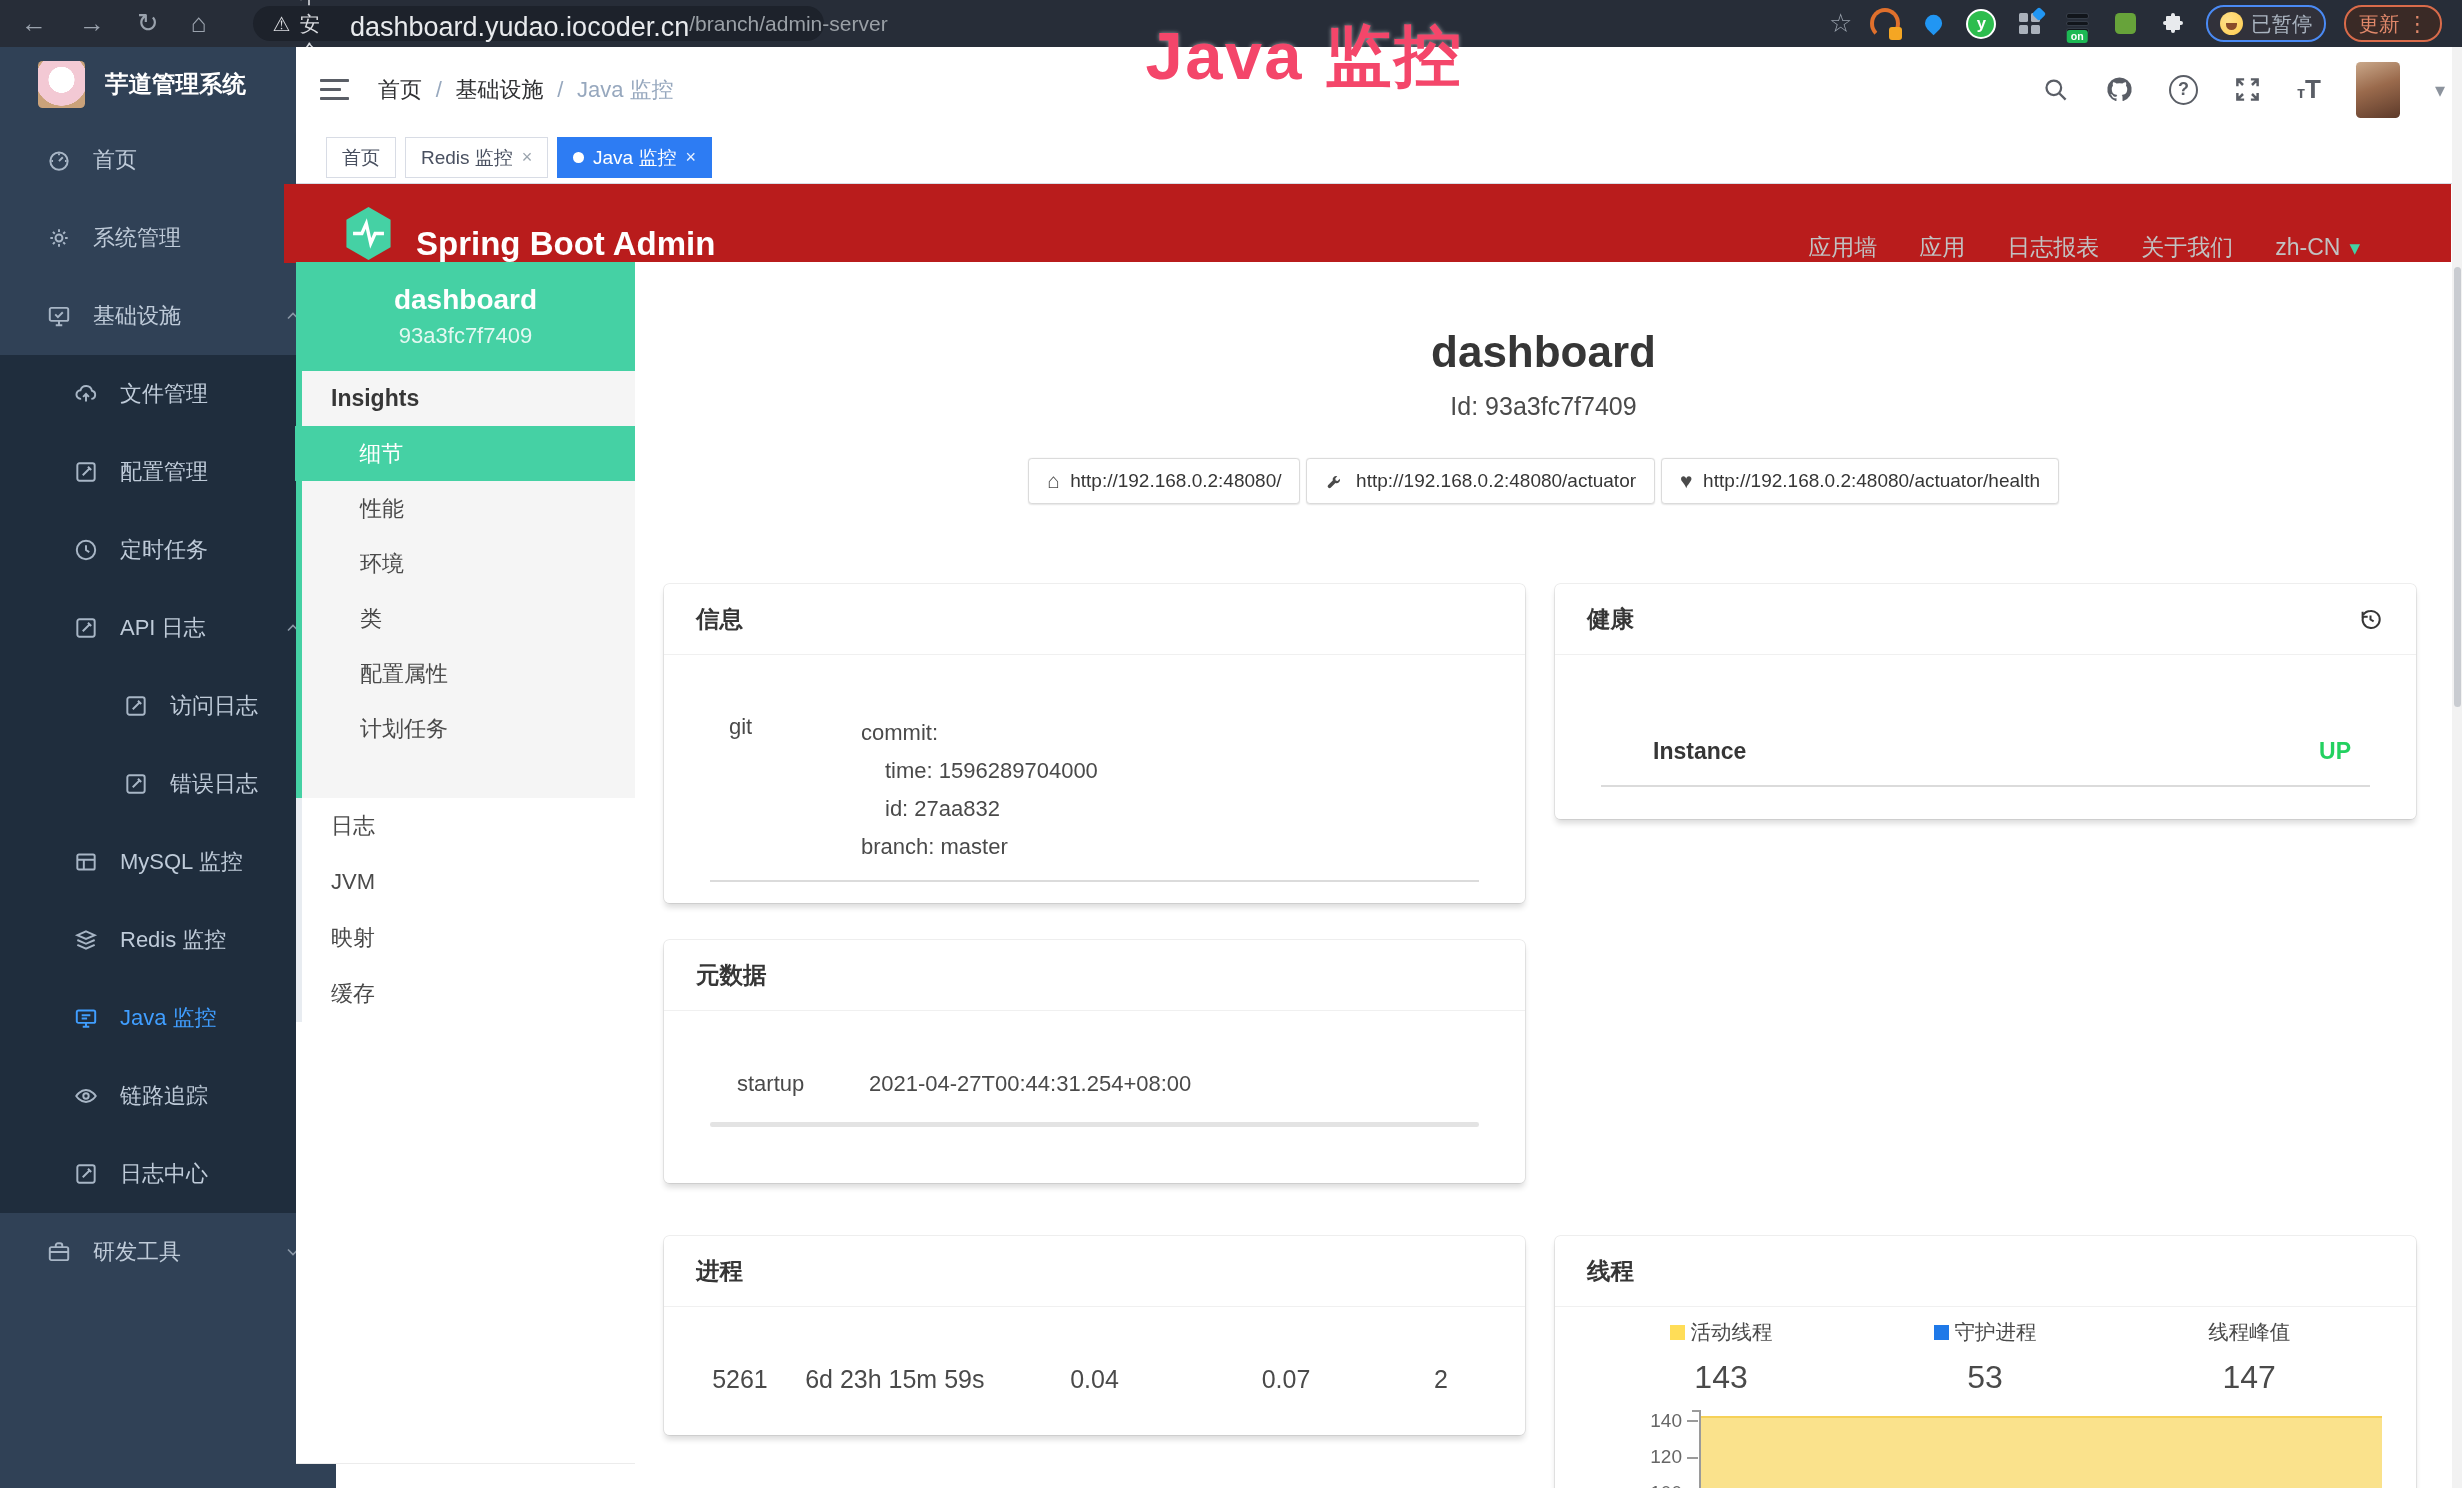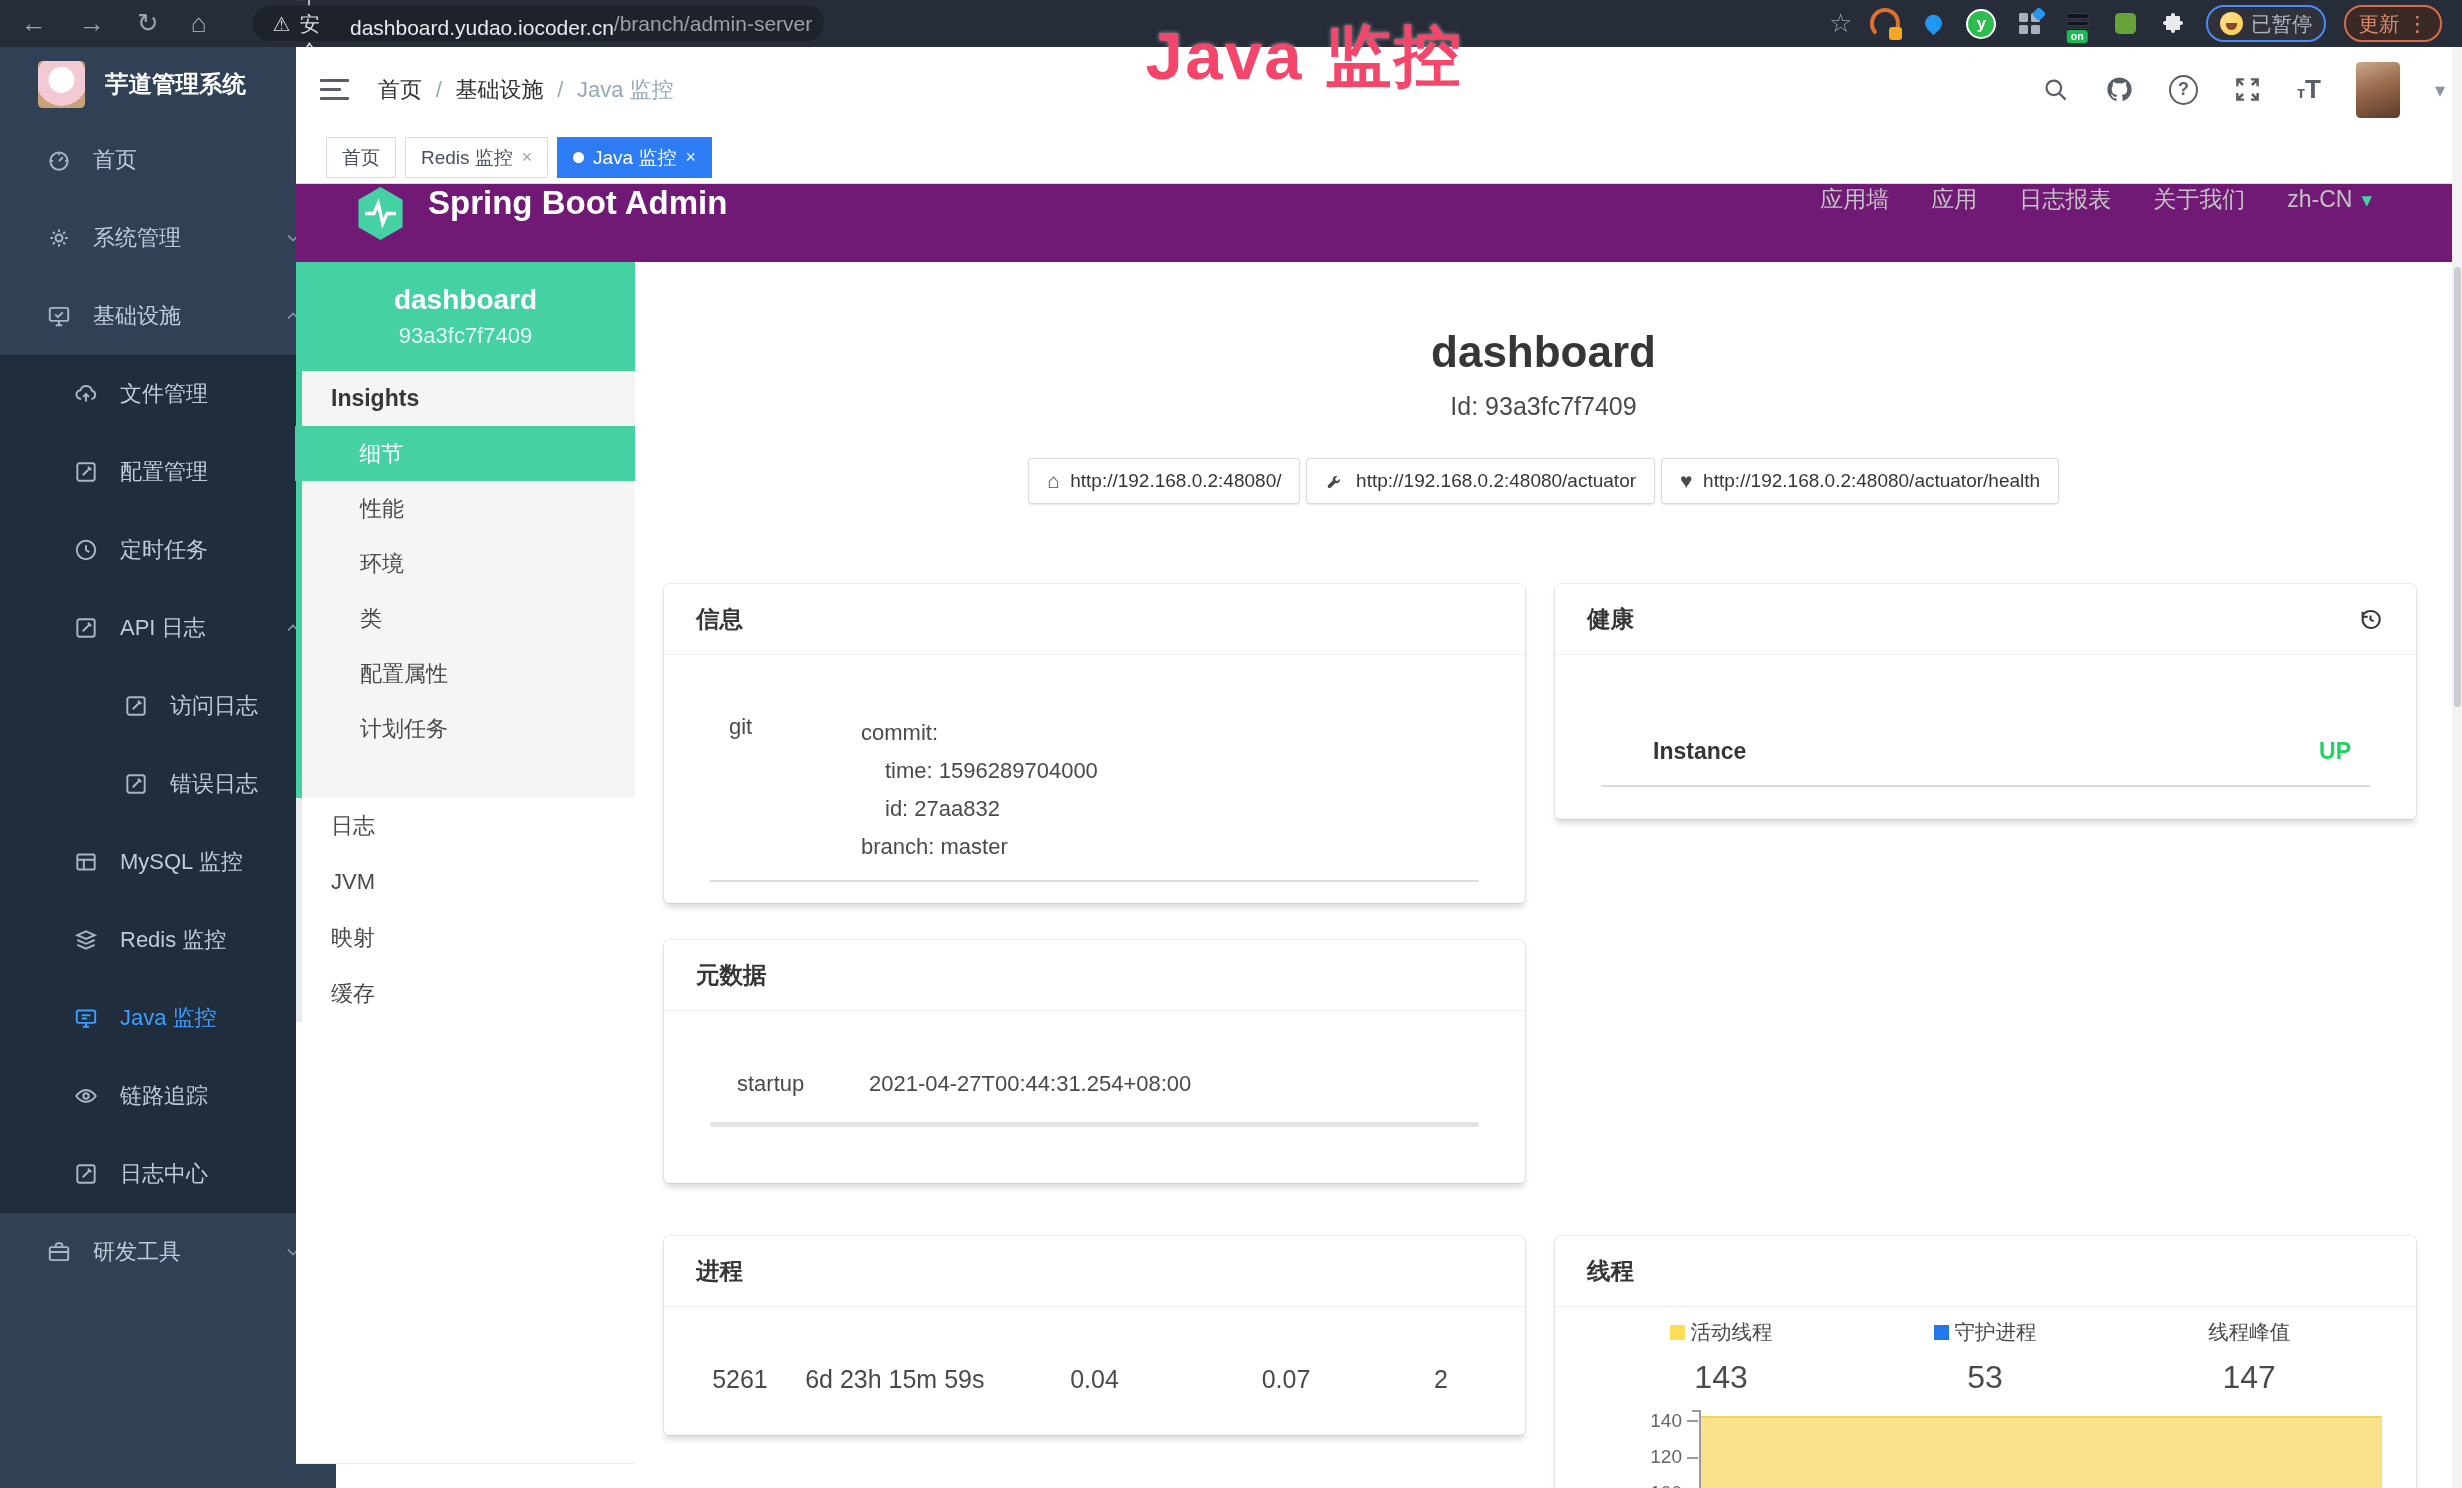--- a/index.html
+++ b/index.html
@@ -9,21 +9,21 @@
   svg{display:block;}
 
   
   #browser-bar{left:0;top:0;width:2462px;height:47px;background:#272d38;display:flex;align-items:center;}
   .bnav{display:flex;align-items:center;gap:32px;margin-left:21px;color:#9aa2ad;font-size:26px;}
   .bnav span{cursor:pointer;}
   #omnibox{margin-left:46px;width:531px;height:35px;background:#1d222b;border-radius:17.4px;display:flex;align-items:center;padding:0 20px;cursor:text;}
   #omnibox .warn{color:#dadce0;font-size:20px;margin-right:9px;}
   #omnibox .sec{color:#dadce0;font-size:20.5px;}
   #omnibox .divider{width:0.8px;height:20px;background:#555c68;margin:0 15px;}
-  #omnibox .host{color:#e8eaed;font-size:21px;white-space:nowrap;margin-top:8px;}
+  #omnibox .host{color:#e8eaed;font-size:27px;white-space:nowrap;margin-top:8px;}
   #omnibox .path{color:#9aa0a6;font-size:21px;white-space:nowrap;}
   #bar-right{margin-left:auto;display:flex;align-items:center;gap:18px;margin-right:20px;}
   .star{color:#9aa2ad;font-size:26px;cursor:pointer;}
   .ext{width:30px;height:30px;position:relative;cursor:pointer;display:flex;align-items:center;justify-content:center;}
   .ext-c{width:23px;height:23px;border:4.6px solid #e0702c;border-radius:50%;border-bottom-color:transparent;}
   .badge-sq{position:absolute;right:-1.5px;bottom:-1.5px;width:13px;height:13px;background:#f5a623;border-radius:3px;}
   .pin{width:16.7px;height:16.7px;background:#2196f3;border-radius:50% 50% 50% 0;transform:rotate(-45deg);}
   .ext-y{width:26px;height:26px;background:#2dbd4e;border:2.3px solid #fff;border-radius:50%;color:#fff;font-size:16.7px;font-weight:bold;display:flex;align-items:center;justify-content:center;}
   .grid4{display:grid;grid-template-columns:9px 9px;grid-gap:3px;}
   .grid4 i{width:9px;height:9px;background:#aab1bb;border-radius:1.5px;}
@@ -79,21 +79,21 @@
 
   
   #tags-bar{left:296px;top:132px;width:2167px;height:52px;background:#fff;border-bottom:0.8px solid #d8dce5;box-shadow:0 0.8px 2.3px rgba(0,0,0,.08);display:flex;align-items:center;gap:9px;padding-left:30px;box-sizing:border-box;}
   .tag{height:39px;display:flex;align-items:center;gap:9px;border:0.8px solid #d8dce5;background:#fff;color:#495060;font-size:19px;padding:0 15px;cursor:pointer;}
   .tag .x{font-size:18px;color:#9aa3ad;}
   .tag-active{background:#2d7cf3;border-color:#2d7cf3;color:#fff;}
   .tag-active .x{color:#eaf2ff;}
   .tag-dot{width:10.6px;height:10.6px;border-radius:50%;background:#fff;}
 
   
-  #sba-header{left:296px;top:184px;width:2167px;height:79px;background:#701a75;display:flex;align-items:flex-start;}
+  #sba-header{left:284px;top:184px;width:2167px;height:79px;background:#b91c1c;display:flex;align-items:flex-end;}
   #sba-logo{margin-left:58px;}
   #sba-brand{margin-left:21px;color:#fff;font-size:33px;font-weight:bold;}
   #sba-nav{margin-left:auto;display:flex;align-items:center;gap:42px;margin-right:91px;}
   .sba-nav-item{color:#c2c2c2;font-size:23px;cursor:pointer;}
   #lang{display:flex;align-items:center;gap:9px;cursor:pointer;}
   #lang .caret{color:#45d1a4;font-size:21px;}
 
   
   #sba-sub{left:296px;top:262px;width:339px;height:1201px;background:#fff;border-bottom:0.8px solid #ececec;}
   #inst-head{height:109px;background:#45d1a4;color:#fff;text-align:center;display:flex;flex-direction:column;justify-content:center;gap:7.6px;cursor:pointer;}

